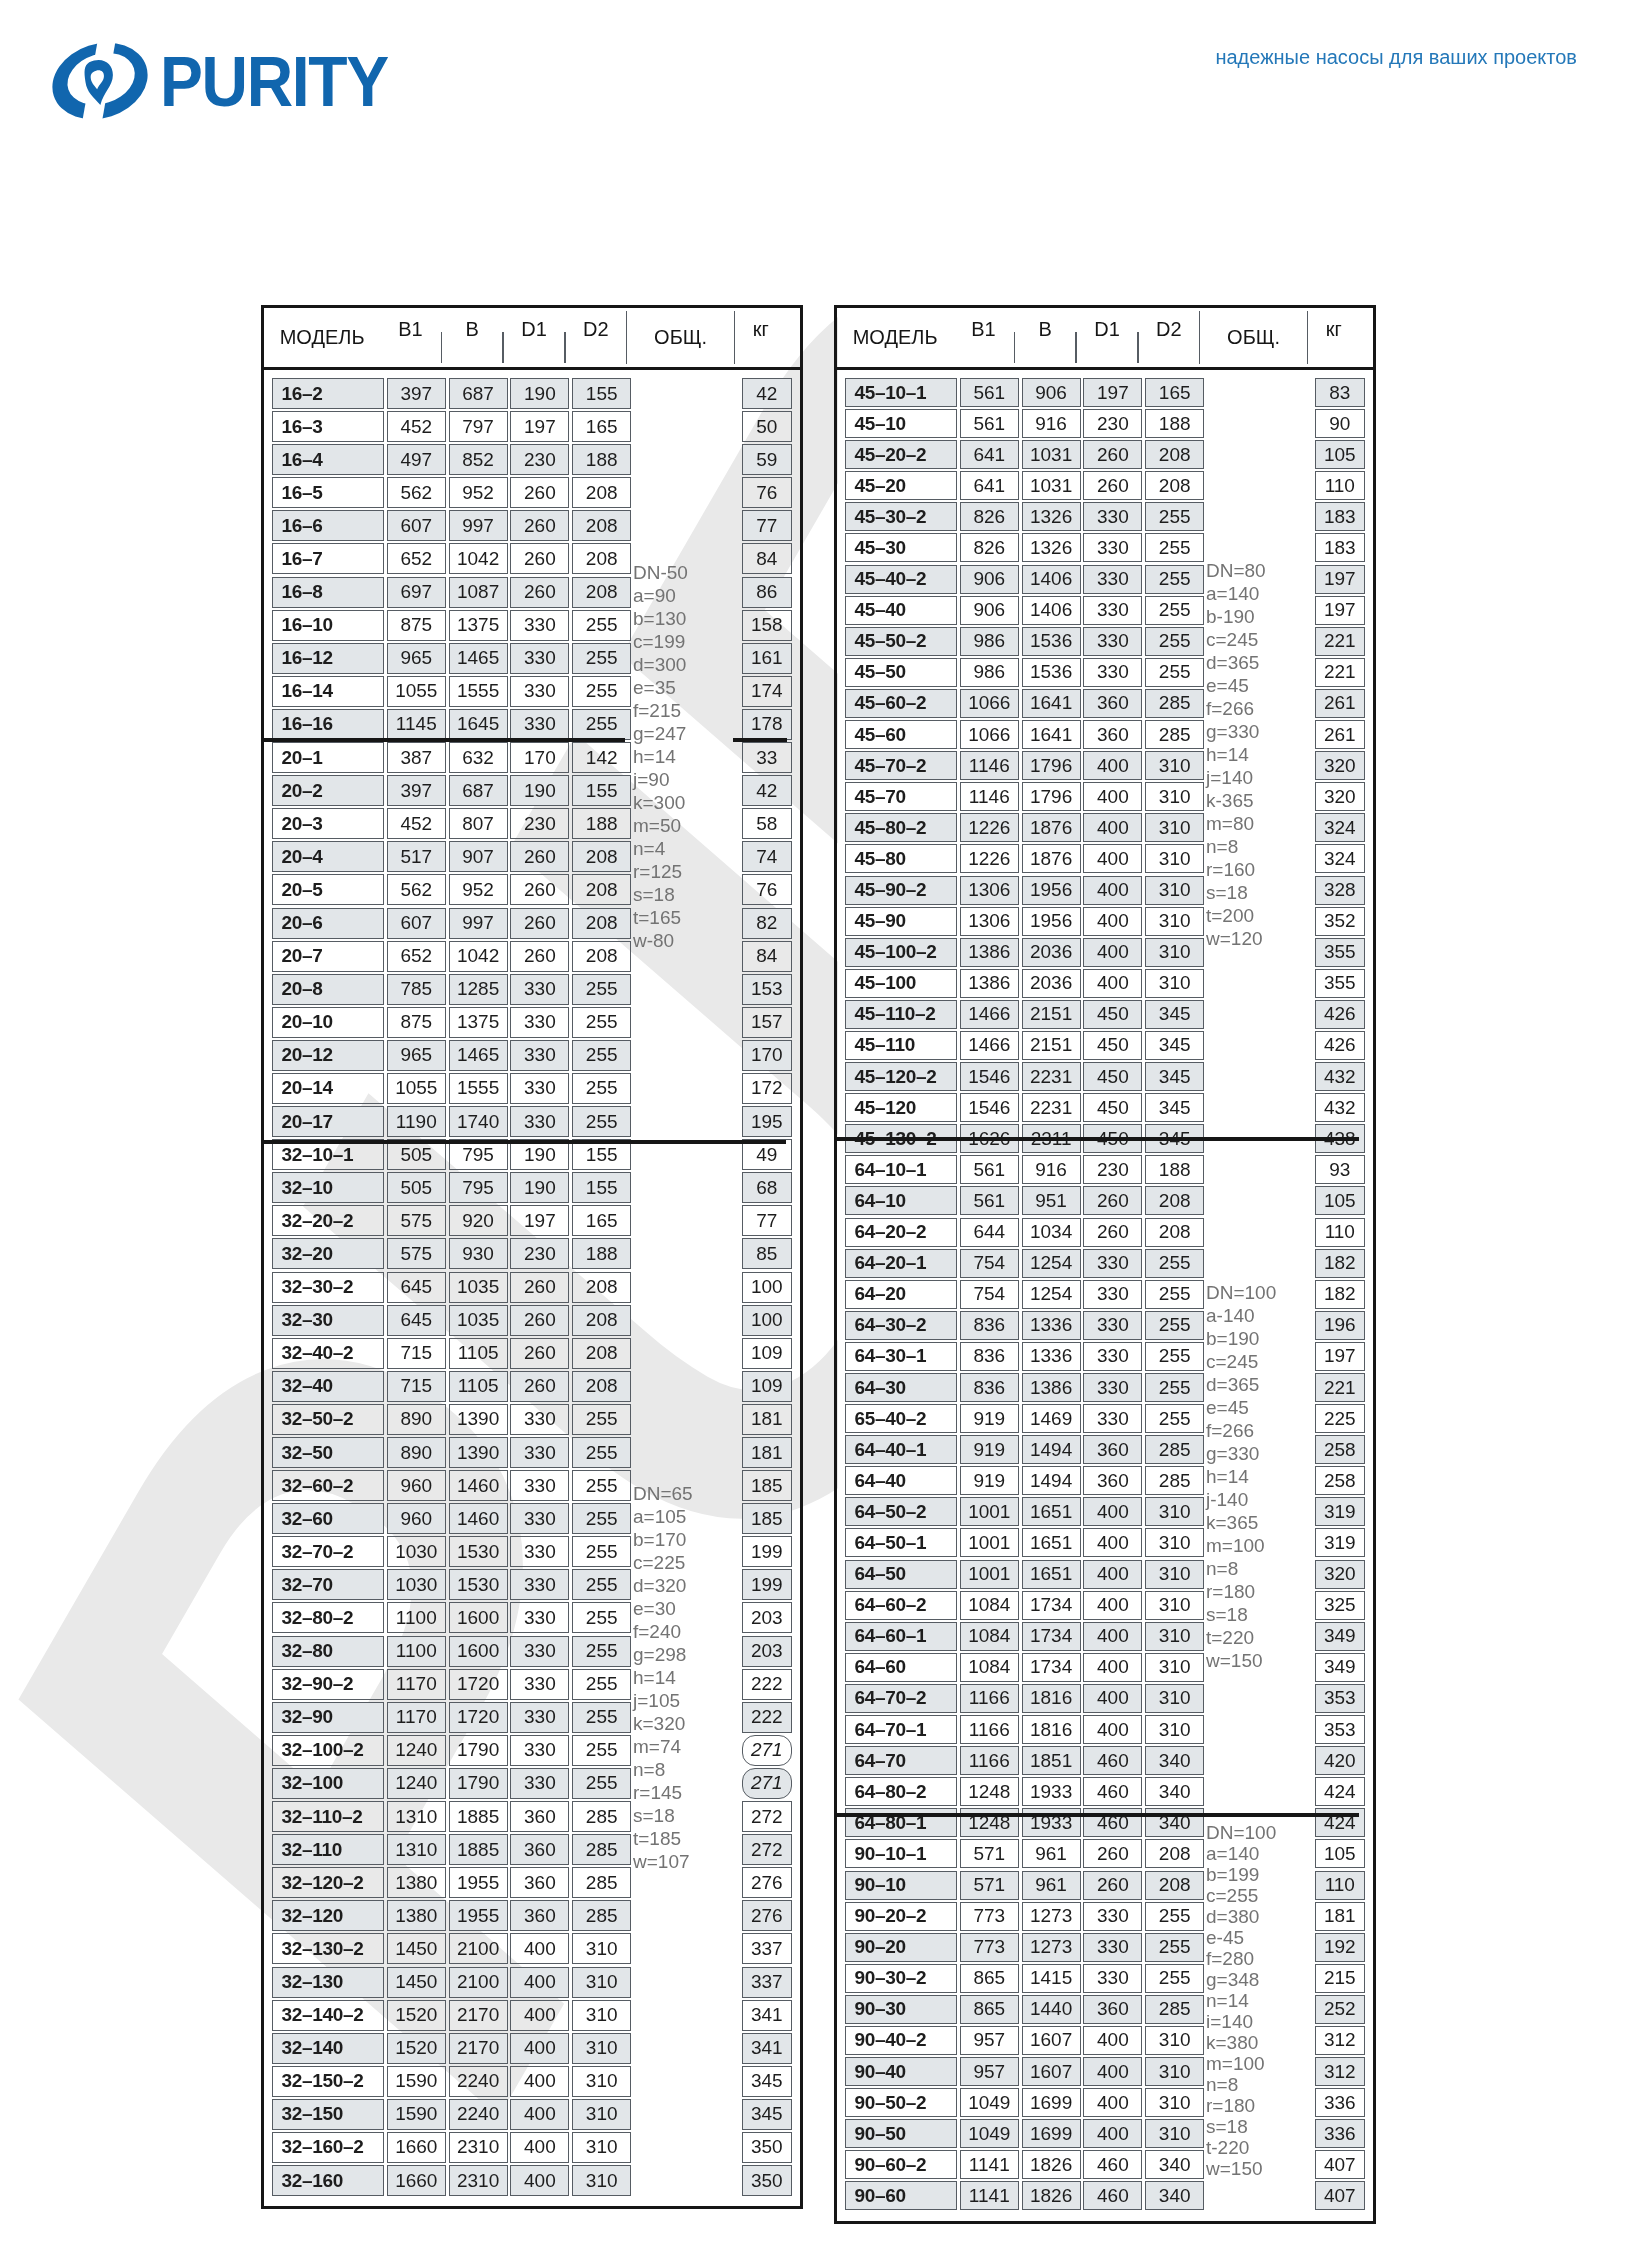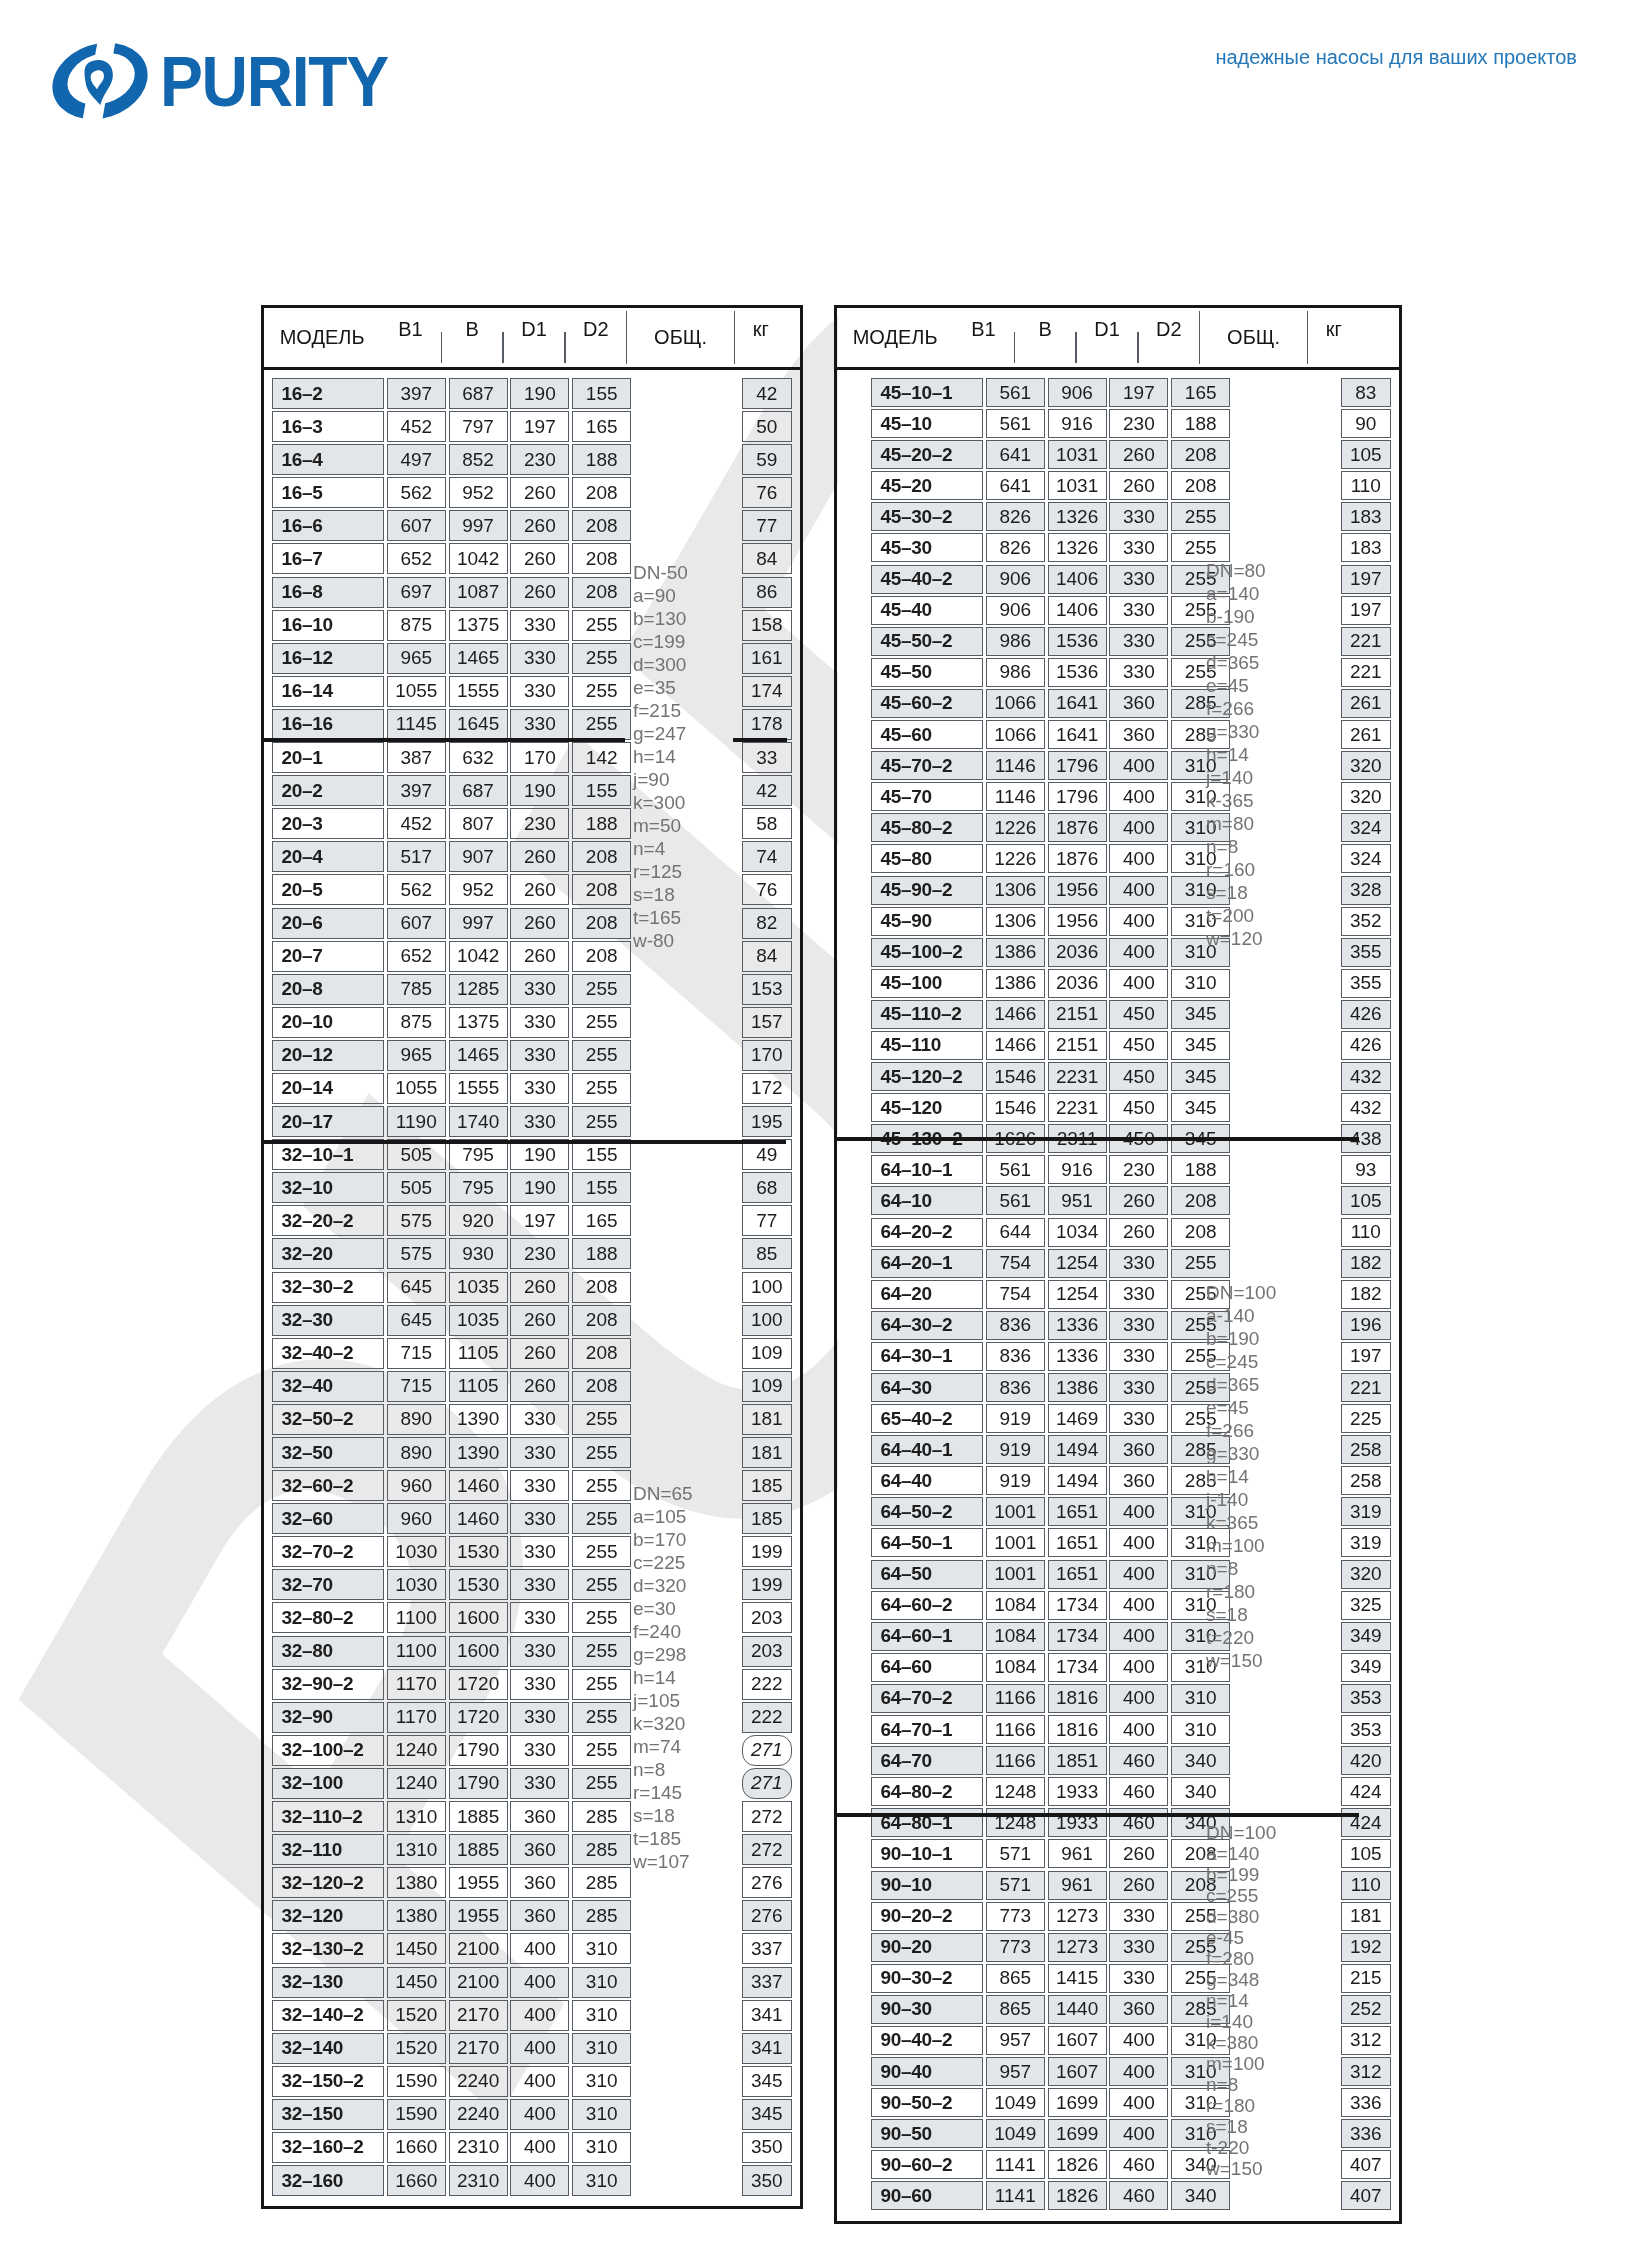--- a/index.html
+++ b/index.html
@@ -48,21 +48,21 @@
   .th.divshort::before { content:""; position:absolute; left:-2.1px; bottom:4.2px; width:1.4px; height:31px; background:#565c63; }
   .th.divfull::before  { content:""; position:absolute; left:-2.1px; top:2.8px; bottom:2.8px; width:1.4px; background:#565c63; }
 
   .w-model { width:112px; }
   .w-num   { width:59px;  }
   .w-note  { width:105px; }
   .w-kg    { width:50px;  }
 
   .tbody { position:relative; padding:8px; }
   .row { display:flex; height:31px; margin-bottom:2.1px; }
-  .tbl.right .row { height:29px;margin-left:26px; }
+  .tbl.right .row { height:29px; }
   .row:last-child { margin-bottom:0; }
 
   .cell {
     border:1.4px solid #565c63; box-sizing:border-box;
     display:flex; align-items:center; justify-content:center;
     font-size:19px; background:transparent;
   }
   .cell.model { justify-content:flex-start; padding-left:8.4px; font-weight:bold; letter-spacing:-0.3px; }
   .row.shaded .cell { background:#e2e6e9; }
   .spacer { width:105px; border:none; background:transparent !important; }

